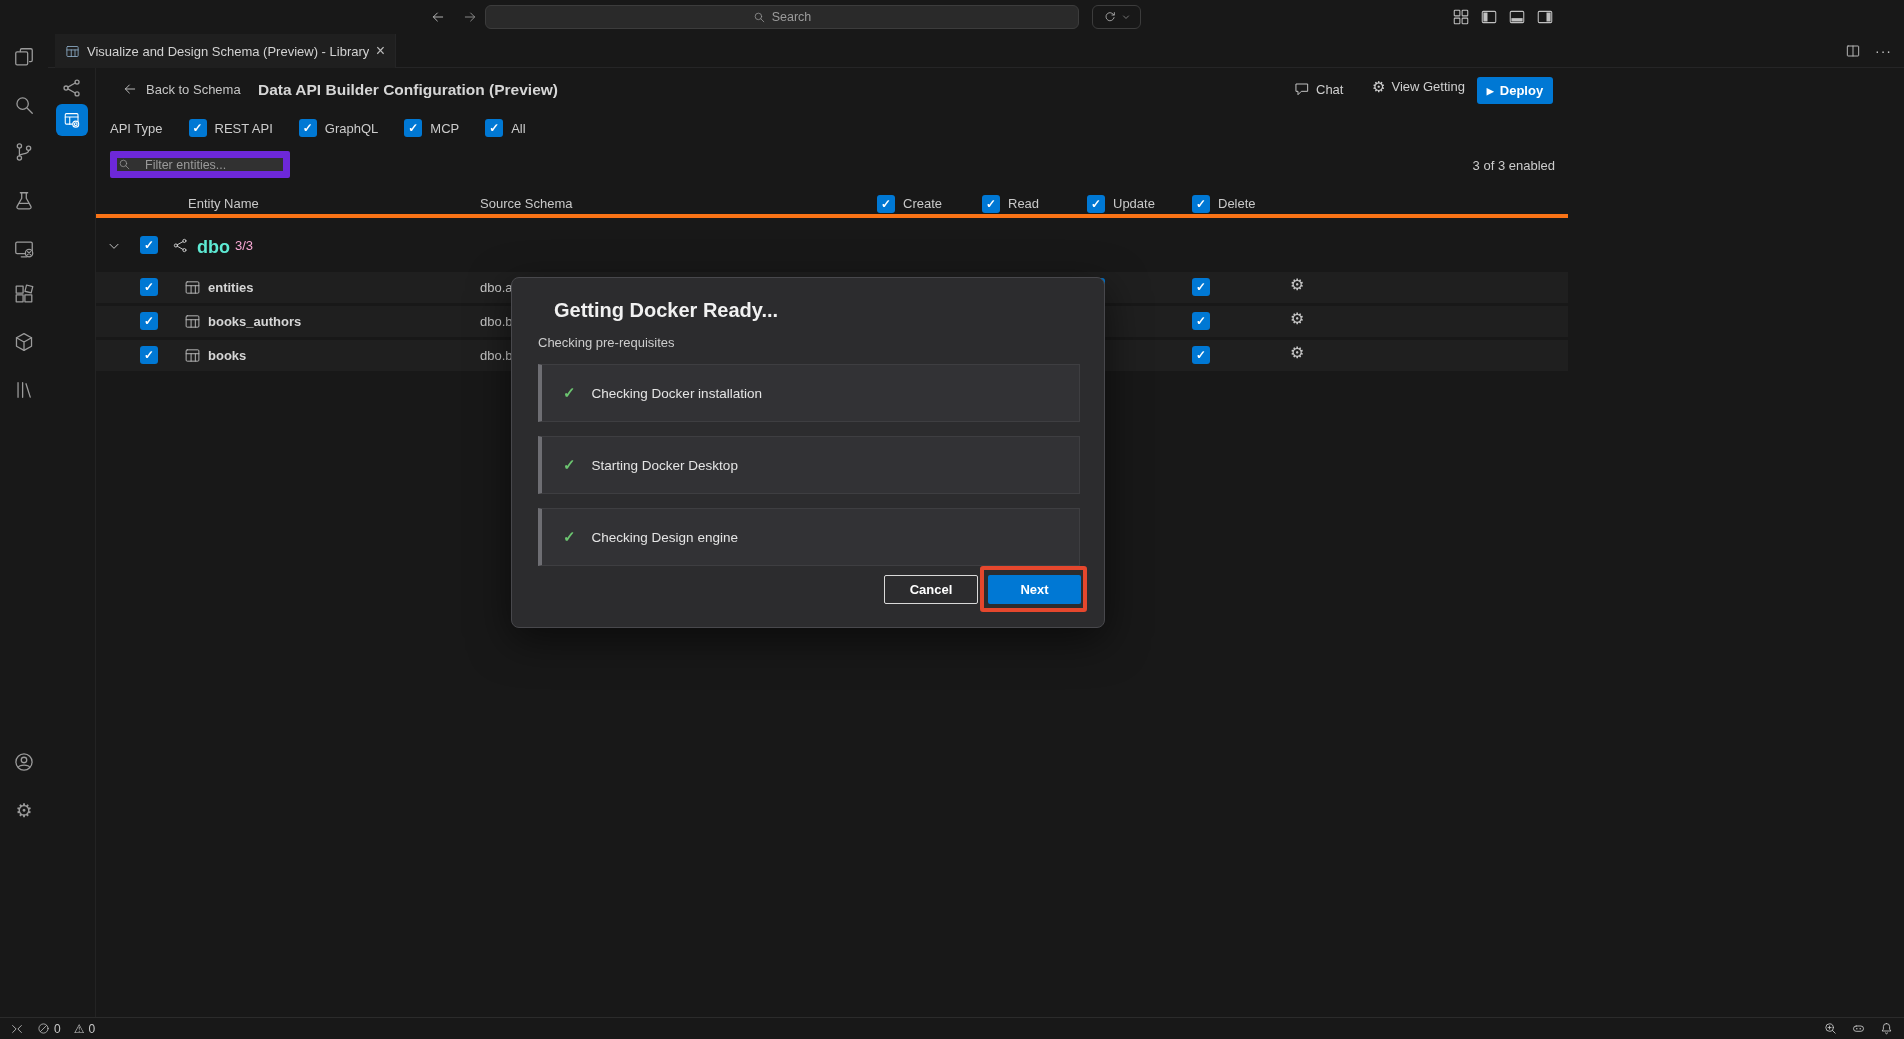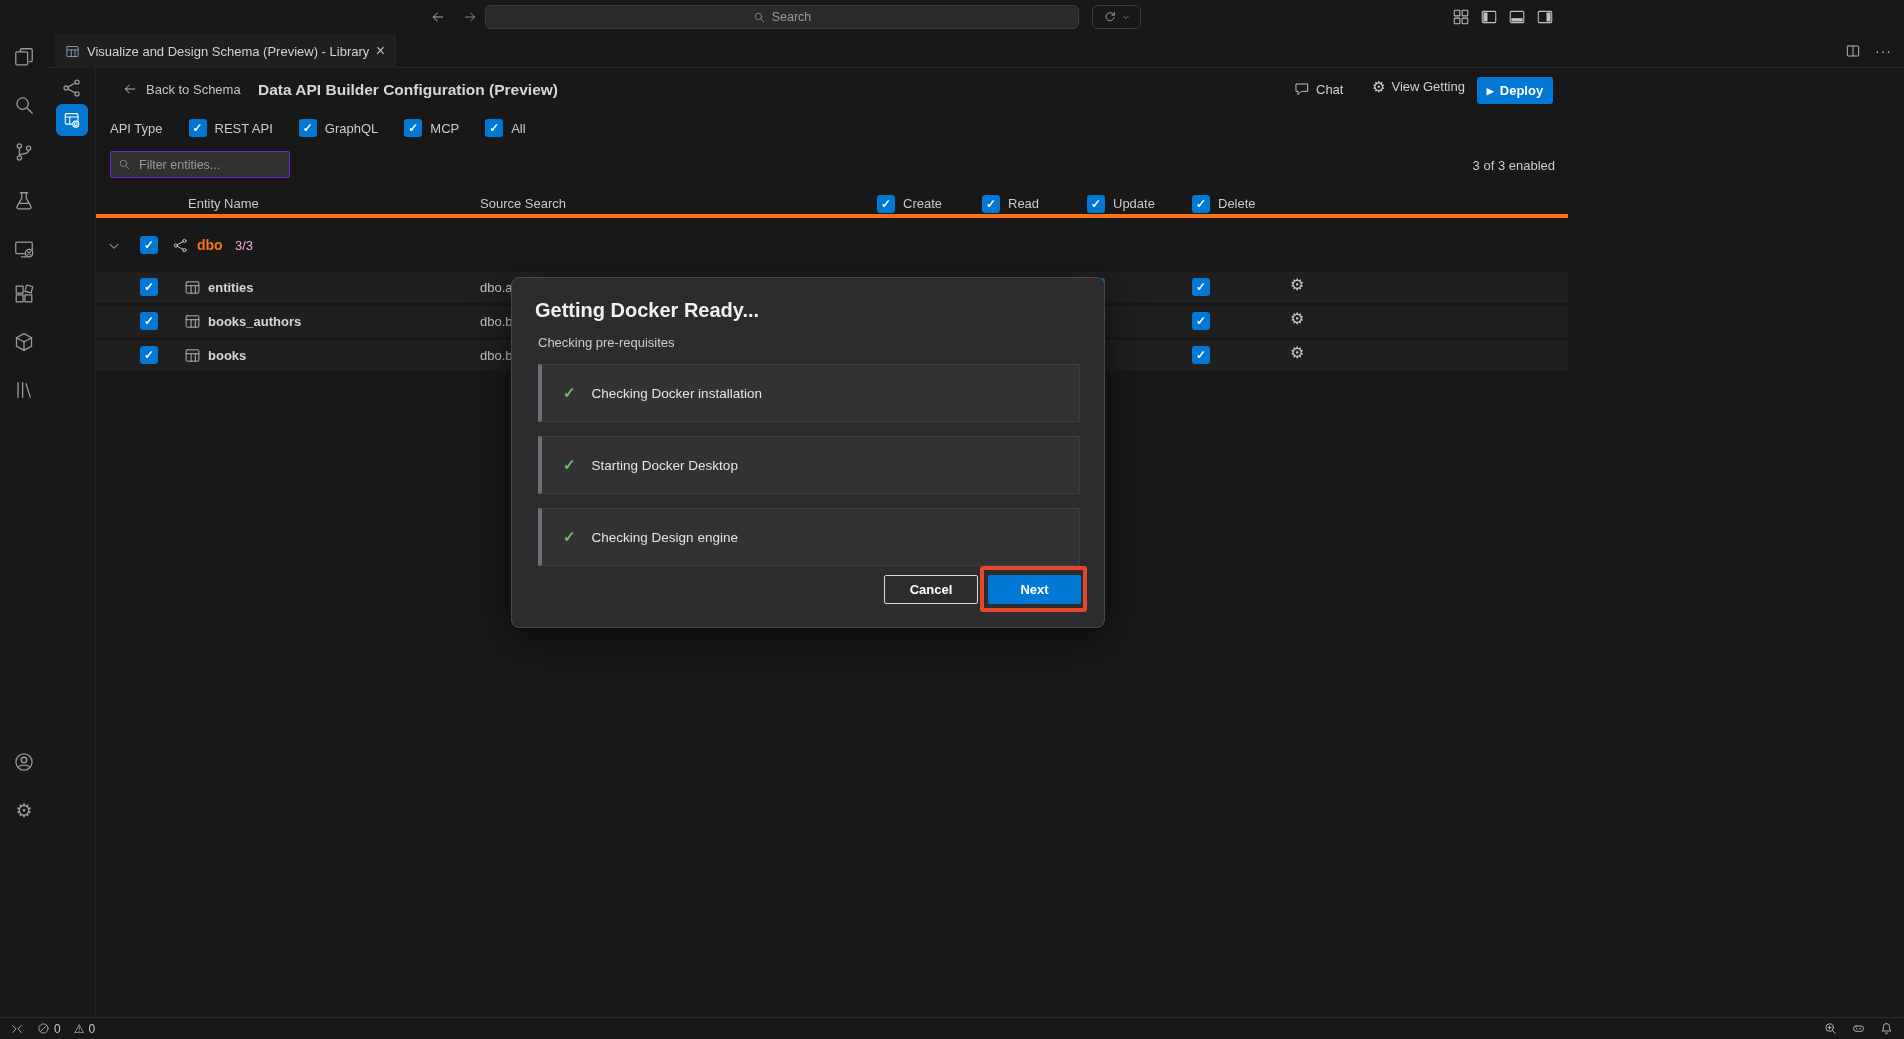--- a/index.html
+++ b/index.html
@@ -46,42 +46,42 @@
   #deploy-play { font-size:9px; line-height:1; margin-top:1px; }
 
   
   #filters { position:absolute; left:110px; top:118px; height:20px; display:flex; align-items:center; gap:26px; color:#cccccc; }
   .cb-group { display:flex; align-items:center; gap:8px; cursor:pointer; }
   .cb { width:18px; height:18px; background:#0078d4; border-radius:3px; display:flex; align-items:center; justify-content:center; color:#ffffff; font-size:12px; font-weight:700; flex:0 0 auto; cursor:pointer; }
   .cb::after { content:"✓"; }
   .cb.abs { position:absolute; }
 
   #filter-box { position:absolute; left:110px; top:151px; width:180px; height:27px; }
-  #filter-input { width:100%; height:100%; background:#313131; border:1px solid #6d28d9; border-radius:2px; color:#cccccc; padding:0 8px 0 28px; font:12.5px "Liberation Sans",sans-serif; outline:none; }
+  #filter-input { width:100%; height:100%; background:#313131; border:7px solid #6d28d9; border-radius:2px; color:#cccccc; padding:0 8px 0 28px; font:12.5px "Liberation Sans",sans-serif; outline:none; }
   #filter-input::placeholder { color:#9a9a9a; }
   #filter-search-icon { position:absolute; left:8px; top:7px; color:#9a9a9a; }
   #enabled-count { position:absolute; left:1455px; top:158px; width:100px; text-align:right; color:#cccccc; }
 
   
   #table-header { position:absolute; left:96px; top:191px; width:1472px; height:27px; border-bottom:4px solid #f97316; color:#c9c9c9; }
   .col { position:absolute; top:5px; }
   #group-row { position:absolute; left:96px; top:229px; width:1472px; height:32px; }
   #group-chevron { position:absolute; left:10px; top:9px; color:#cfcfcf; cursor:pointer; }
   #group-share { position:absolute; left:76px; top:8px; color:#c9c9c9; }
-  #group-name { position:absolute; left:101px; top:8px; font-size:14px; font-weight:700; color:#f97316; }
+  #group-name { position:absolute; left:101px; top:8px; font-size:18px; font-weight:700; color:#5eead4; }
   #group-count { position:absolute; left:139px; top:9px; color:#f9a8d4; }
   .entity-row { position:absolute; left:96px; width:1472px; height:31px; background:#1f1f1f; }
   .row-table-icon { position:absolute; left:88px; top:7px; color:#b5b5b5; }
   .row-name { position:absolute; top:8px; left:112px; font-weight:600; color:#d6d6d6; }
   .row-source { position:absolute; top:8px; left:384px; color:#c6c6c6; }
   .gear { position:absolute; left:1194px; top:5px; font-size:16px; color:#c6c6c6; line-height:1; cursor:pointer; }
 
   
   #modal { position:absolute; left:511px; top:277px; width:594px; height:351px; background:#2c2c2e; border:1px solid #48484c; border-radius:8px; box-shadow:0 12px 42px rgba(0,0,0,0.55); z-index:20; }
-  #modal-title { position:absolute; left:23px; top:21px; font-size:20px; font-weight:700; color:#f1f1f1; }
+  #modal-title { position:absolute; left:42px; top:21px; font-size:20px; font-weight:700; color:#f1f1f1; }
   #modal-subtitle { position:absolute; left:26px; top:57px; color:#cdcdcd; }
   .step { position:absolute; left:26px; width:542px; height:58px; background:#323235; border:1px solid #3e3e41; border-left:4px solid #6e6e73; display:flex; align-items:center; gap:16px; padding-left:21px; }
   .step-check { color:#6cc570; font-size:15px; font-weight:700; }
   .step-label { font-size:13.5px; color:#e4e4e4; }
   #cancel-btn { position:absolute; left:372px; top:297px; width:94px; height:29px; background:transparent; border:1px solid #d9d9d9; border-radius:2px; color:#ffffff; font-weight:600; display:flex; align-items:center; justify-content:center; cursor:pointer; }
   #next-btn { position:absolute; left:476px; top:297px; width:93px; height:29px; background:#0078d4; border-radius:2px; color:#ffffff; font-weight:700; display:flex; align-items:center; justify-content:center; cursor:pointer; }
   #highlight-box { position:absolute; left:980px; top:566px; width:107px; height:46px; border:4px solid #e5472d; border-radius:3px; z-index:30; pointer-events:none; }
 
   
   #statusbar { position:absolute; left:0; top:1017px; width:1904px; height:22px; background:#181818; border-top:1px solid #2b2b2b; display:flex; align-items:center; justify-content:space-between; padding:0 10px; color:#c8c8c8; font-size:12px; }
@@ -318,21 +318,21 @@
       <svg class="stroke" width="13" height="13" viewBox="0 0 24 24">
           <circle cx="10" cy="10" r="6"></circle>
           <path d="M14.5 14.5L20 20"></path>
         </svg>
     </span>
   </div>
   <div id="enabled-count">3 of 3 enabled</div>
 
   <div id="table-header">
     <span class="col" style="left:92px">Entity Name</span>
-    <span class="col" style="left:384px">Source Search</span>
+    <span class="col" style="left:384px">Source Schema</span>
     <span class="cb abs" style="left:781px; top:4px"></span>
     <span class="col" style="left:807px">Create</span>
     <span class="cb abs" style="left:886px; top:4px"></span>
     <span class="col" style="left:912px">Read</span>
     <span class="cb abs" style="left:991px; top:4px"></span>
     <span class="col" style="left:1017px">Update</span>
     <span class="cb abs" style="left:1096px; top:4px"></span>
     <span class="col" style="left:1122px">Delete</span>
   </div>
 

